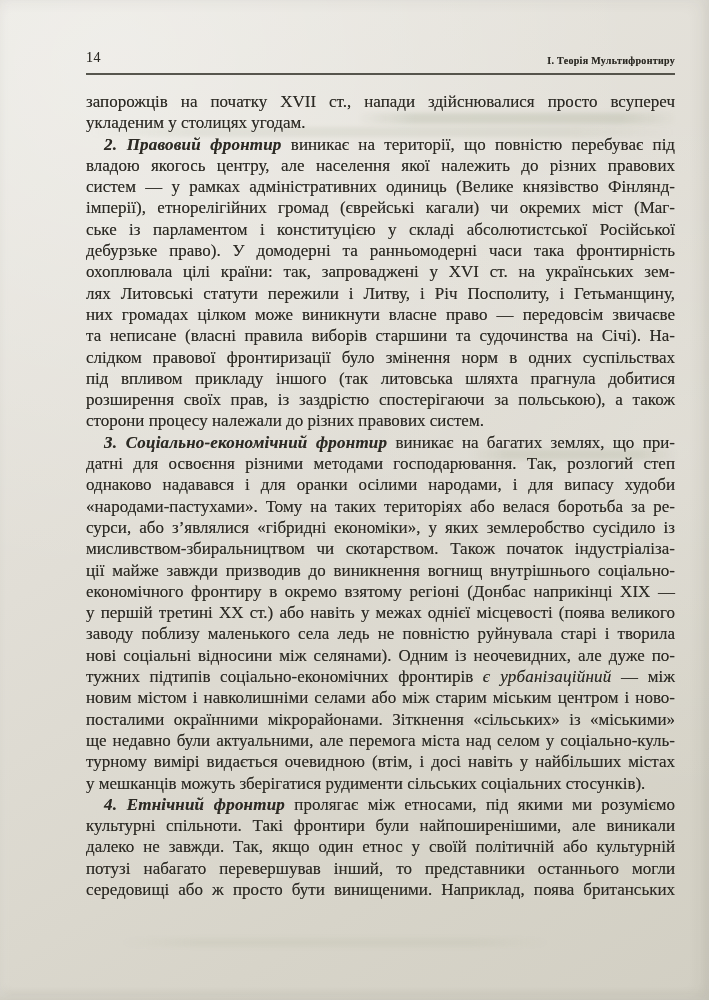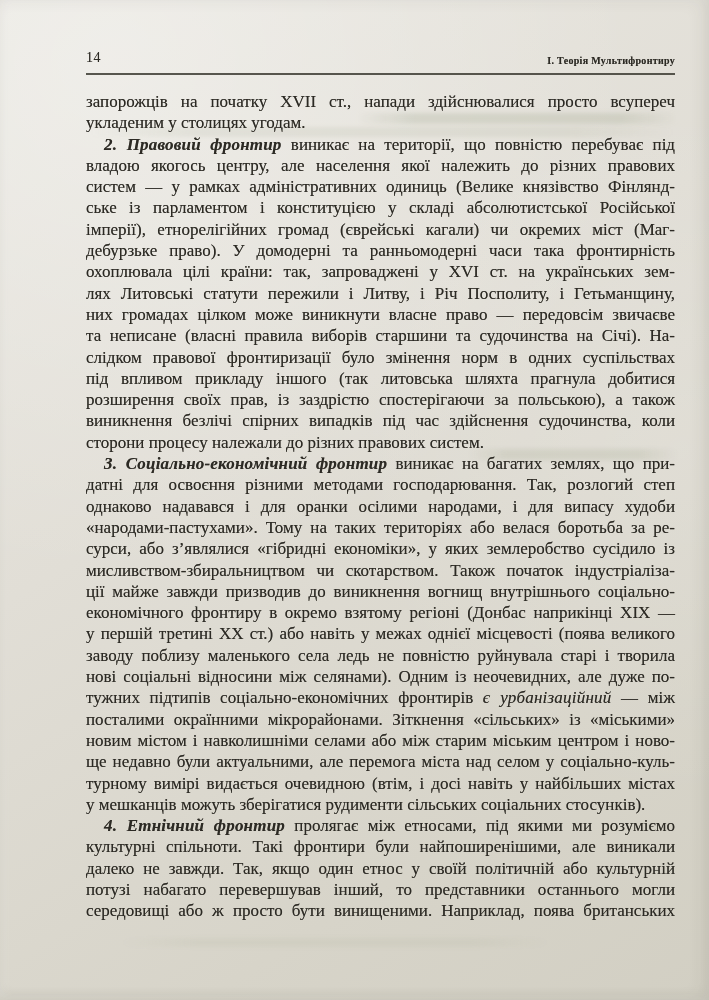--- a/index.html
+++ b/index.html
@@ -66,46 +66,45 @@
     <span class="page-num">14</span>
     <span class="chapter">І. Теорія Мультифронтиру</span>
   </div>
 
   <div class="body">
       <div class="line">запорожців на початку XVII ст., напади здійснювалися просто всупереч</div>
       <div class="line plast">укладеним у столицях угодам.</div>
       <div class="line indent"><b><i>2. Правовий фронтир</i></b> виникає на території, що повністю перебуває під</div>
       <div class="line">владою якогось центру, але населення якої належить до різних правових</div>
       <div class="line">систем — у рамках адміністративних одиниць (Велике князівство Фінлянд-</div>
+      <div class="line">імперії), етнорелігійних громад (єврейські кагали) чи окремих міст (Маг-</div>
       <div class="line">ське із парламентом і конституцією у складі абсолютистської Російської</div>
-      <div class="line">імперії), етнорелігійних громад (єврейські кагали) чи окремих міст (Маг-</div>
       <div class="line">дебурзьке право). У домодерні та ранньомодерні часи така фронтирність</div>
       <div class="line">охоплювала цілі країни: так, запроваджені у XVI ст. на українських зем-</div>
       <div class="line">лях Литовські статути пережили і Литву, і Річ Посполиту, і Гетьманщину,</div>
       <div class="line">них громадах цілком може виникнути власне право — передовсім звичаєве</div>
       <div class="line">та неписане (власні правила виборів старшини та судочинства на Січі). На-</div>
       <div class="line">слідком правової фронтиризації було змінення норм в одних суспільствах</div>
       <div class="line">під впливом прикладу іншого (так литовська шляхта прагнула добитися</div>
       <div class="line">розширення своїх прав, із заздрістю спостерігаючи за польською), а також</div>
-      <div class="line">виникнення безлічі спірних випадків під час здійснення судочинства, коли</div>
       <div class="line plast">сторони процесу належали до різних правових систем.</div>
       <div class="line indent"><b><i>3. Соціально-економічний фронтир</i></b> виникає на багатих землях, що при-</div>
       <div class="line">датні для освоєння різними методами господарювання. Так, розлогий степ</div>
       <div class="line">однаково надавався і для оранки осілими народами, і для випасу худоби</div>
       <div class="line">«народами-пастухами». Тому на таких територіях або велася боротьба за ре-</div>
       <div class="line">сурси, або з’являлися «гібридні економіки», у яких землеробство сусідило із</div>
       <div class="line">мисливством-збиральництвом чи скотарством. Також початок індустріаліза-</div>
       <div class="line">ції майже завжди призводив до виникнення вогнищ внутрішнього соціально-</div>
       <div class="line">економічного фронтиру в окремо взятому регіоні (Донбас наприкінці XIX —</div>
       <div class="line">у першій третині XX ст.) або навіть у межах однієї місцевості (поява великого</div>
       <div class="line">заводу поблизу маленького села ледь не повністю руйнувала старі і творила</div>
       <div class="line">нові соціальні відносини між селянами). Одним із неочевидних, але дуже по-</div>
       <div class="line">тужних підтипів соціально-економічних фронтирів <i>є урбанізаційний</i> — між</div>
+      <div class="line">новим містом і навколишніми селами або між старим міським центром і ново-</div>
       <div class="line">посталими окраїнними мікрорайонами. Зіткнення «сільських» із «міськими»</div>
-      <div class="line">новим містом і навколишніми селами або між старим міським центром і ново-</div>
       <div class="line">ще недавно були актуальними, але перемога міста над селом у соціально-куль-</div>
       <div class="line">турному вимірі видається очевидною (втім, і досі навіть у найбільших містах</div>
       <div class="line plast">у мешканців можуть зберігатися рудименти сільських соціальних стосунків).</div>
       <div class="line indent"><b><i>4. Етнічний фронтир</i></b> пролягає між етносами, під якими ми розуміємо</div>
       <div class="line">культурні спільноти. Такі фронтири були найпоширенішими, але виникали</div>
       <div class="line">далеко не завжди. Так, якщо один етнос у своїй політичній або культурній</div>
       <div class="line">потузі набагато перевершував інший, то представники останнього могли</div>
       <div class="line">середовищі або ж просто бути винищеними. Наприклад, поява британських</div>
     </div>
 

